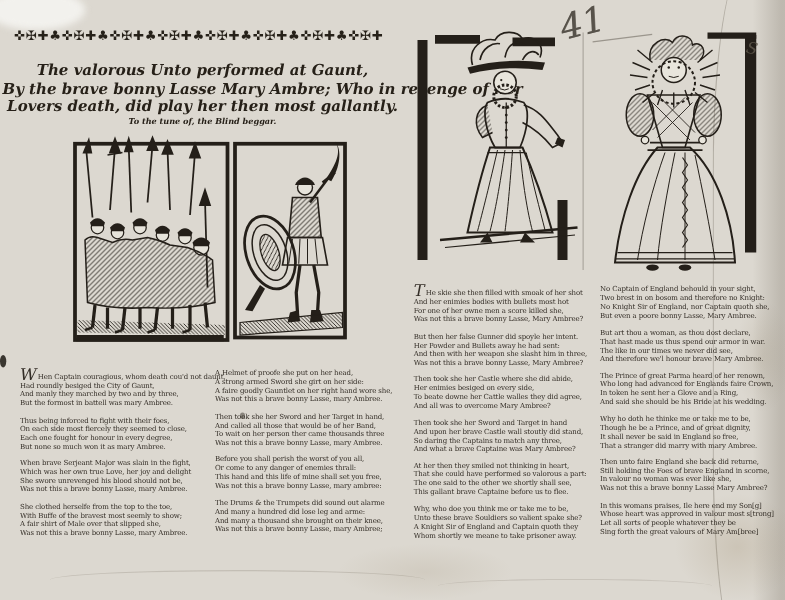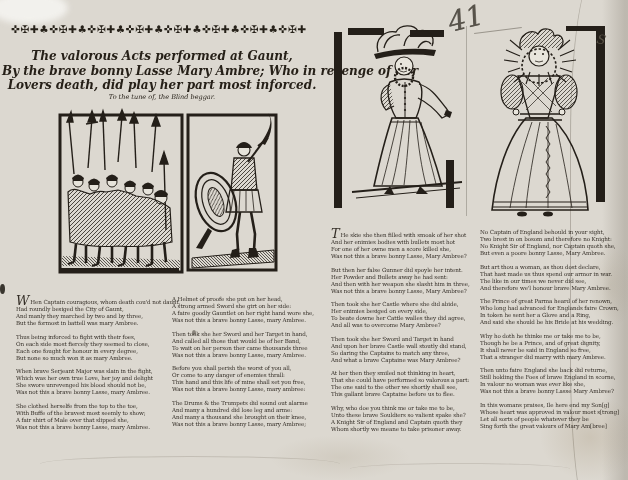--- a/index.html
+++ b/index.html
@@ -23,21 +23,21 @@
   .speck2{left:192px;top:330px;width:4px;height:5px;background:rgba(70,64,55,0.55);border-radius:50%;}
   .wr1{left:40px;top:456px;width:300px;height:16px;border-top:1px solid rgba(110,100,88,0.22);border-radius:50%;}
   .wr2{left:350px;top:463px;width:220px;height:12px;border-top:1px solid rgba(110,100,88,0.18);border-radius:50%;}
   .crease{left:466px;top:26px;width:1px;height:190px;background:rgba(70,63,54,0.30);}
 
   
   .ornament-row{left:6px;top:23px;width:306px;text-align:center;font-size:10.5px;
       letter-spacing:0.6px;color:#262119;font-family:"DejaVu Sans",sans-serif;white-space:nowrap;}
   .title-block{left:2px;top:49px;width:320px;text-align:center;font-style:italic;color:#262018;}
   .t-line{position:static;display:block;font-size:12px;line-height:14.5px;font-weight:bold;white-space:nowrap;}
-  .t-tune{position:static;display:block;font-size:6.5px;line-height:9px;font-weight:normal;}
+  .t-tune{position:static;display:block;font-size:6.5px;line-height:9px;font-weight:bold;}
 
   .wc{overflow:visible;}
   .wc-a{left:58px;top:110px;width:222px;height:175px;}
   .wc-b{left:334px;top:22px;width:146px;height:194px;}
   .wc-c{left:482px;top:26px;width:136px;height:196px;}
 
   .col{font-size:5.6px;letter-spacing:-0.1px;color:#332d26;}
   .col1{left:16px;top:296px;width:156px;}
   .col2{left:172px;top:296px;width:158px;}
   .col3{left:331px;top:229px;width:150px;}
@@ -70,23 +70,23 @@
   <div class="stain3"></div>
   <div class="speck1"></div>
   <div class="speck2"></div>
   <div class="wr1"></div>
   <div class="wr2"></div>
   <div class="crease"></div>
 
   <div class="ornament-row">✜✠✚♣✜✠✚♣✜✠✚♣✜✠✚♣✜✠✚♣✜✠✚♣✜✠✚♣✜✠✚</div>
 
   <div class="title-block">
-    <span class="t-line">The valorous Acts performed at Gaunt,</span>
+    <span class="t-line">The valorous Unto performed at Gaunt,</span>
     <span class="t-line">By the brave bonny Lasse Mary Ambre; Who in revenge of her</span>
-    <span class="t-line">Lovers death, did play her part most inforced.</span>
+    <span class="t-line">Lovers death, did play her then most gallantly.</span>
     <span class="t-tune">To  the tune  of, the Blind beggar.</span>
   </div>
 
   <svg class="wc wc-a" viewBox="0 0 222 175">
     <defs>
       <pattern id="hA" width="4" height="4" patternUnits="userSpaceOnUse">
           <path d="M0 4L4 0" stroke="#241f19" stroke-width="0.8"></path>
         </pattern>
       <pattern id="hA2" width="3" height="3" patternUnits="userSpaceOnUse">
           <path d="M0 0L3 3" stroke="#241f19" stroke-width="0.7"></path>

